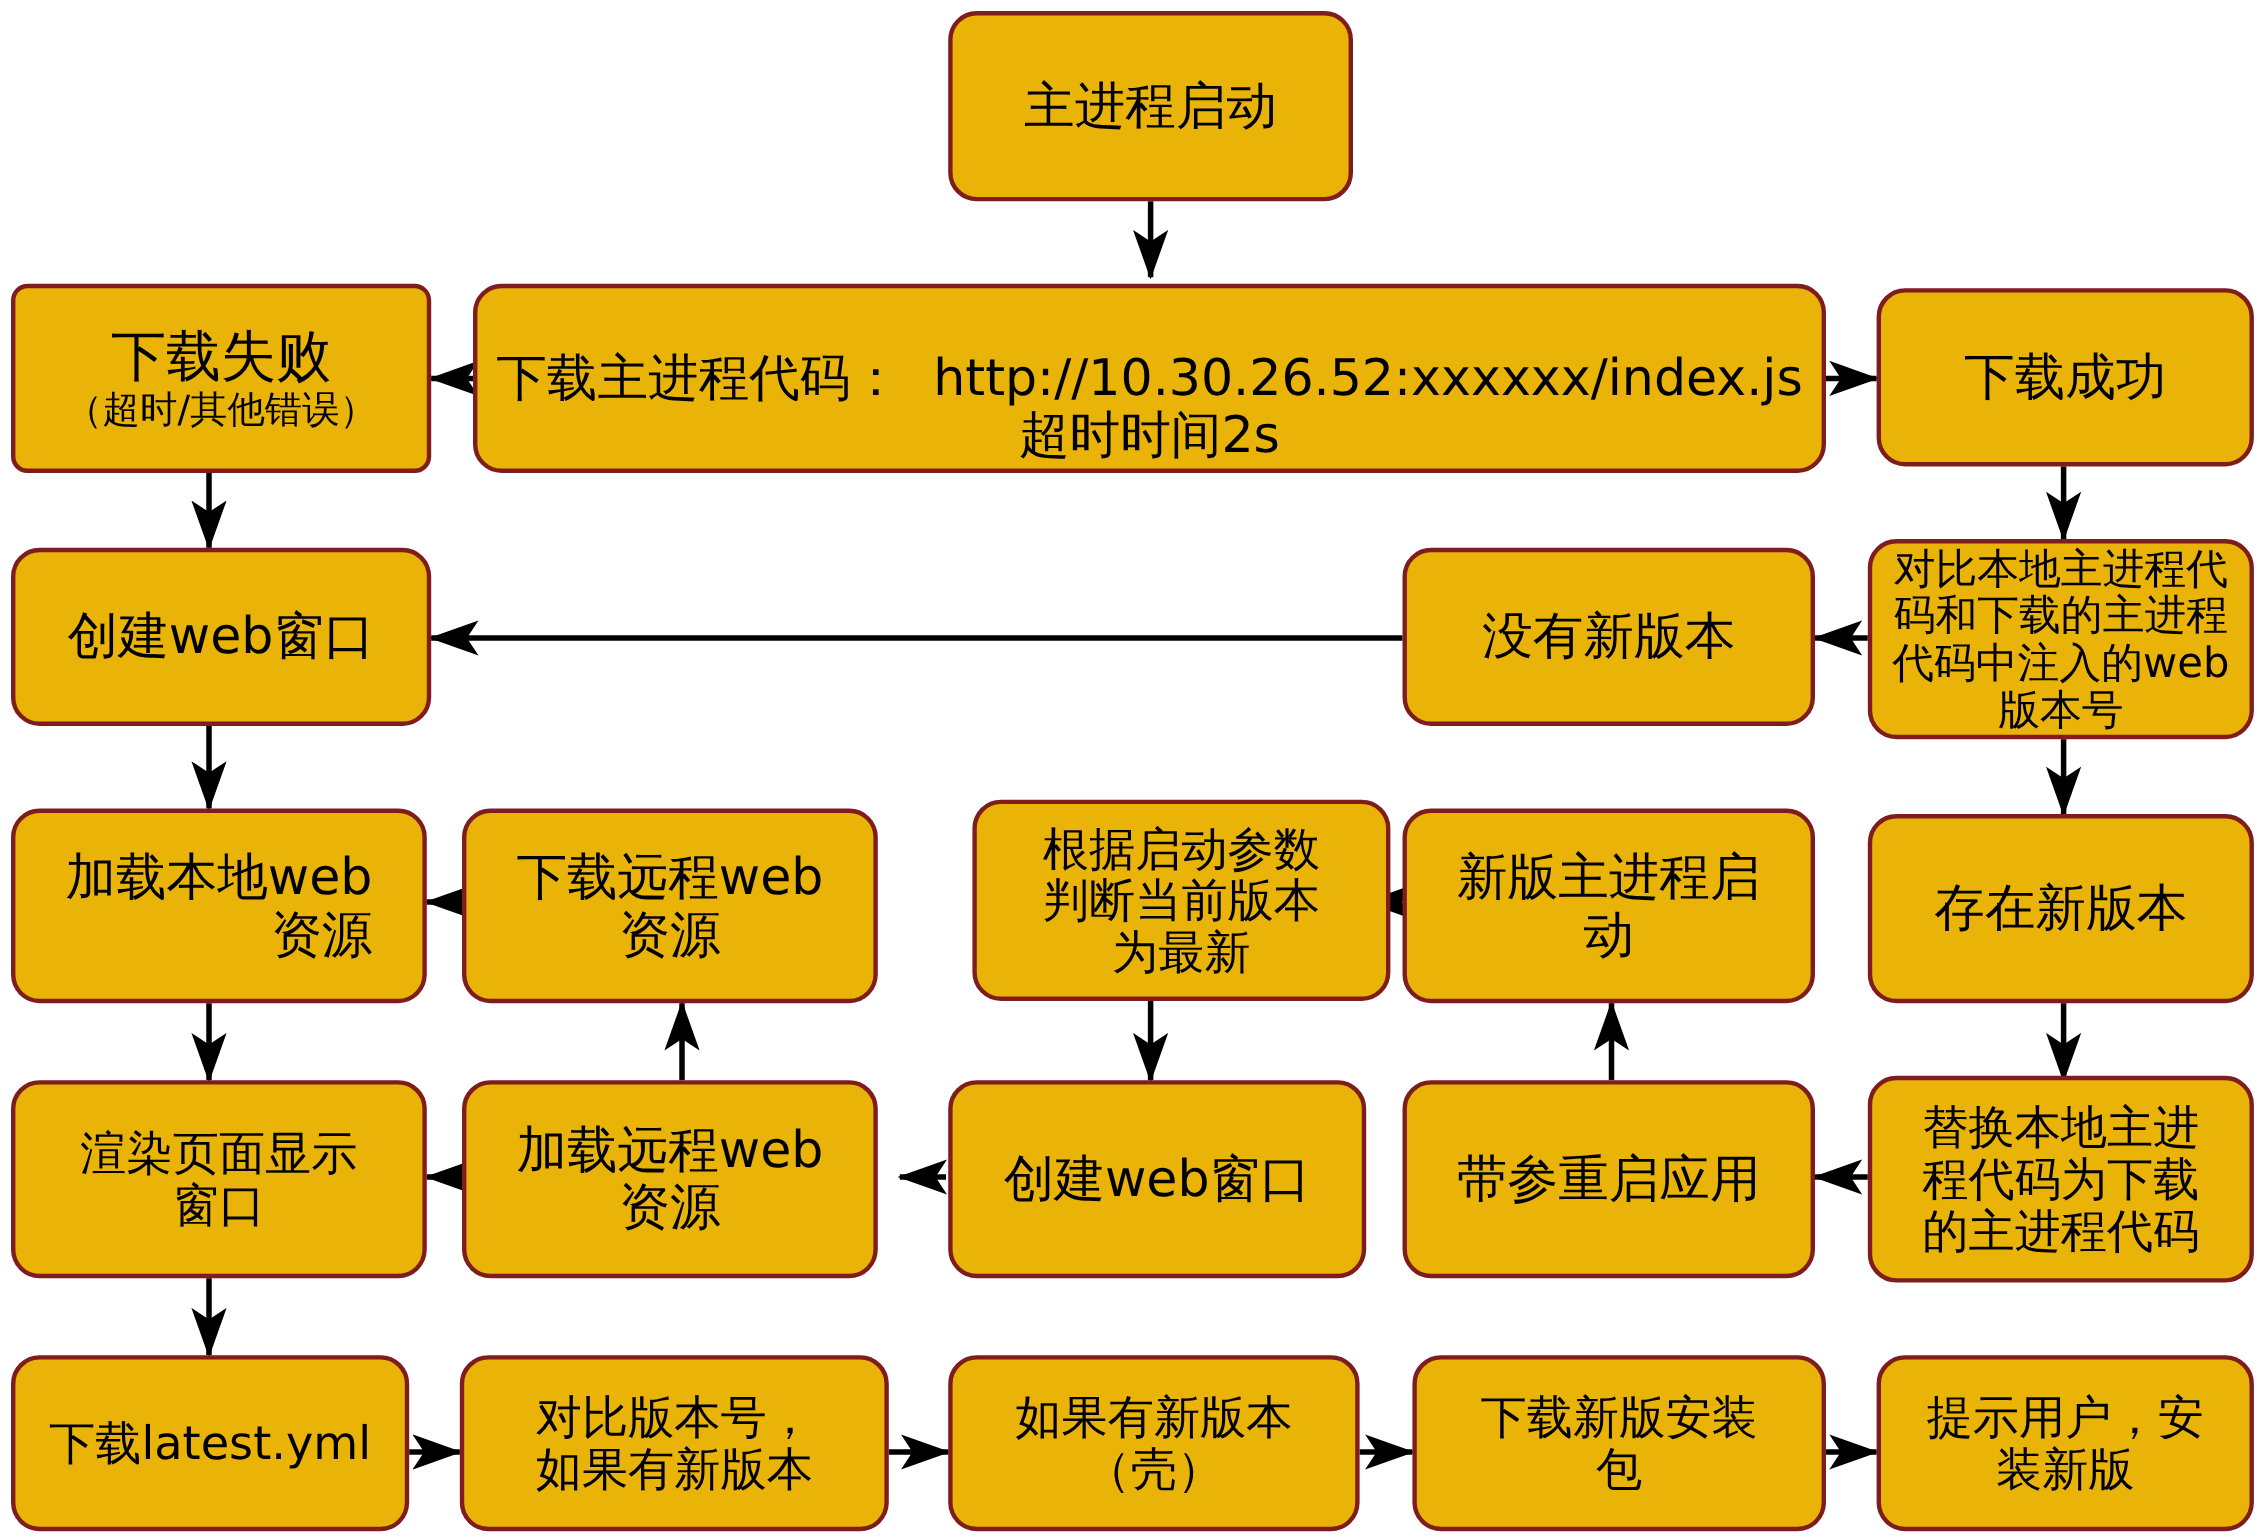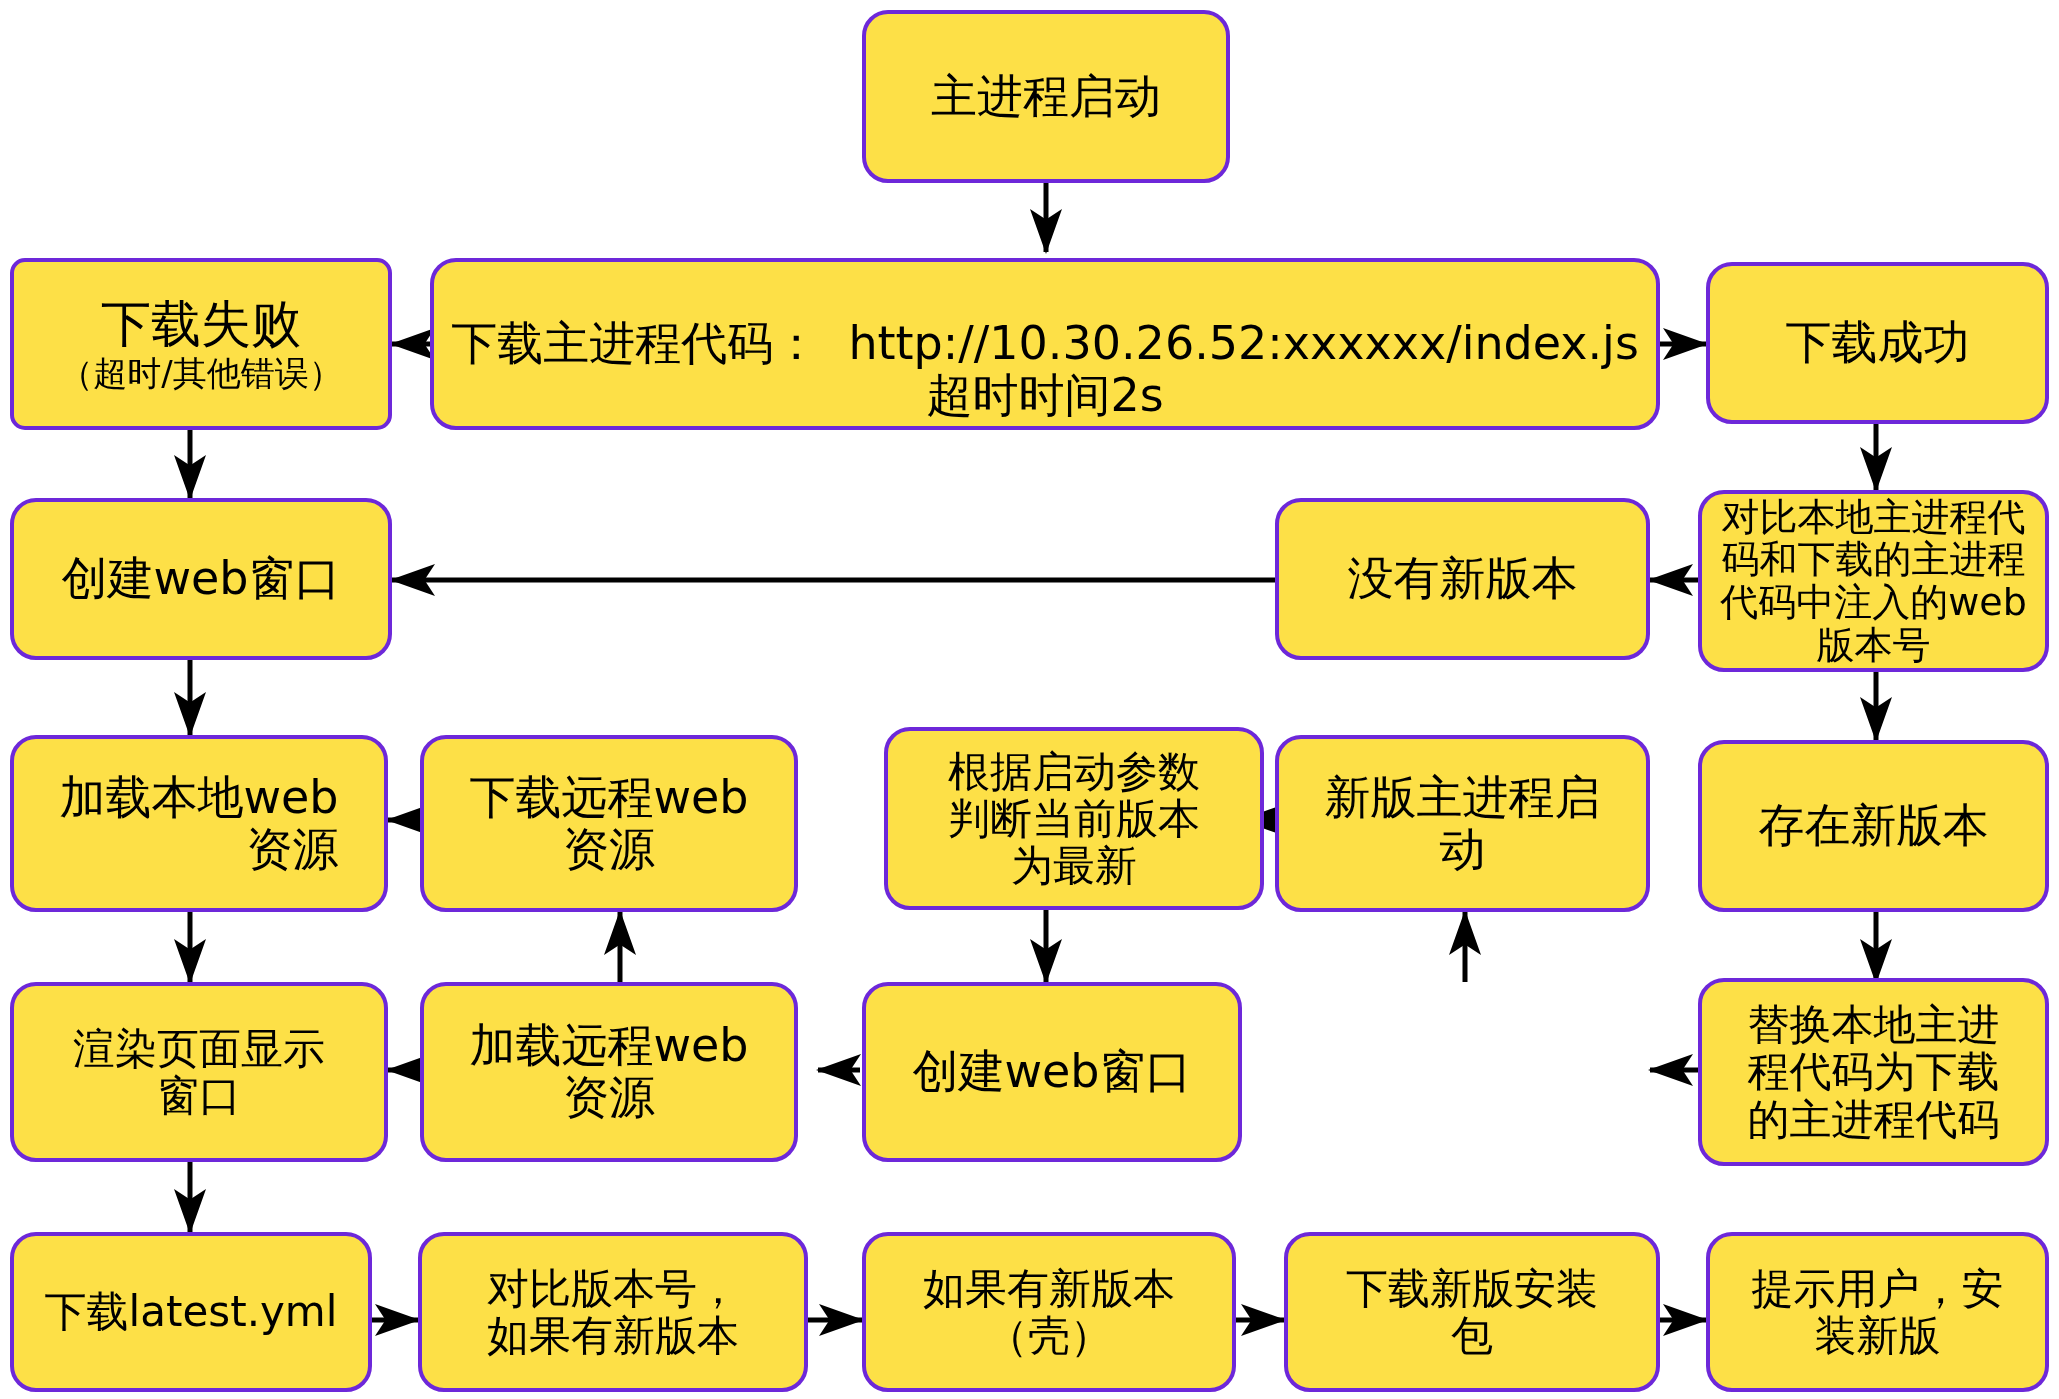--- a/index.html
+++ b/index.html
@@ -16,23 +16,23 @@
   }
   svg.edges{
     position:absolute;
     left:0;top:0;
     width:2059px;height:1399px;
     pointer-events:none;
   }
   .node{
     position:absolute;
     box-sizing:border-box;
-    border:4px solid #6d28d9;
+    border:4px solid #7f1d1d;
     border-radius:26px;
-    background:#fde047;
+    background:#eab308;
     display:flex;
     align-items:center;
     justify-content:center;
     text-align:center;
     line-height:1.12;
     padding:16px 8px;
     font-size:46px;
     letter-spacing:0px;
     white-space:pre-line;
     z-index:2;
@@ -175,20 +175,23 @@
 
   <div class="node" style="left:420px;top:982px;width:378px;height:180px;">
     <span>加载远程web
 资源</span>
   </div>
 
   <div class="node" style="left:862px;top:982px;width:380px;height:180px;">
     <span>创建web窗口</span>
   </div>
 
+  <div class="node" style="left:1275px;top:982px;width:375px;height:180px;">
+    <span>带参重启应用</span>
+  </div>
 
   <div class="node fs-mid" style="left:1698px;top:978px;width:351px;height:188px;">
     <span>替换本地主进
 程代码为下载
 的主进程代码</span>
   </div>
 
   <div class="node fs-mid" style="left:10px;top:1232px;width:362px;height:160px;">
     <span>下载latest.yml</span>
   </div>

